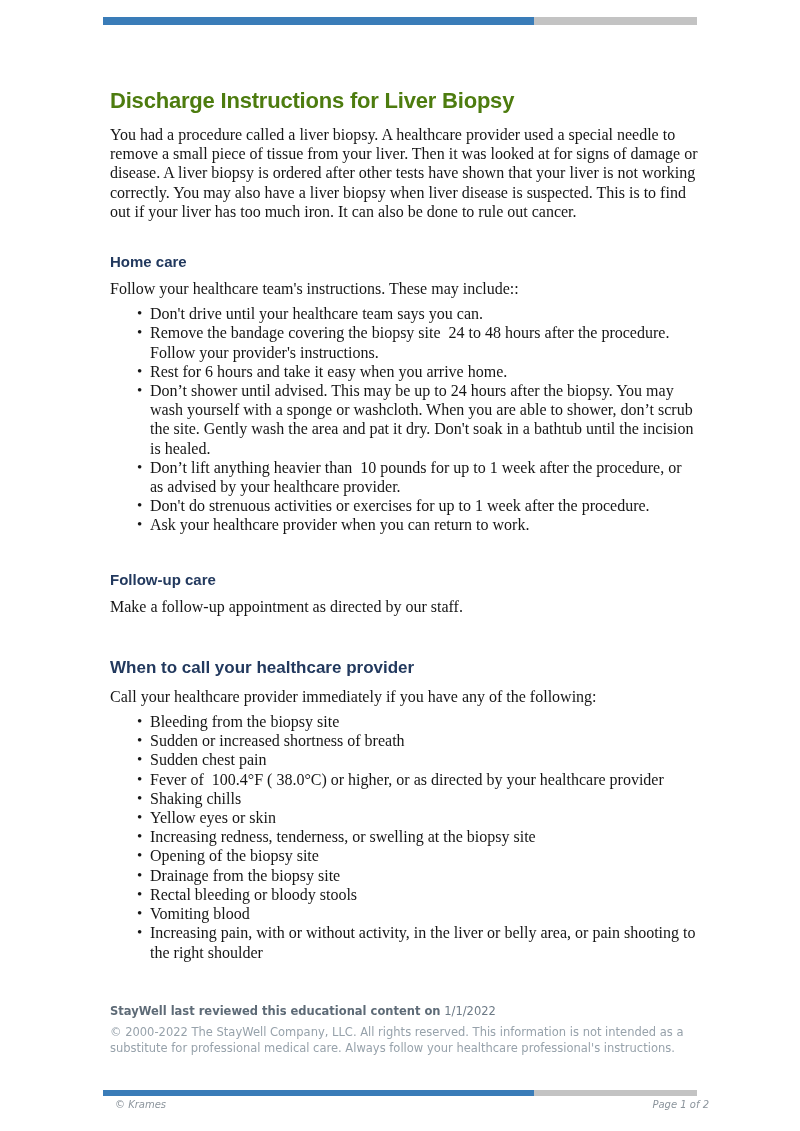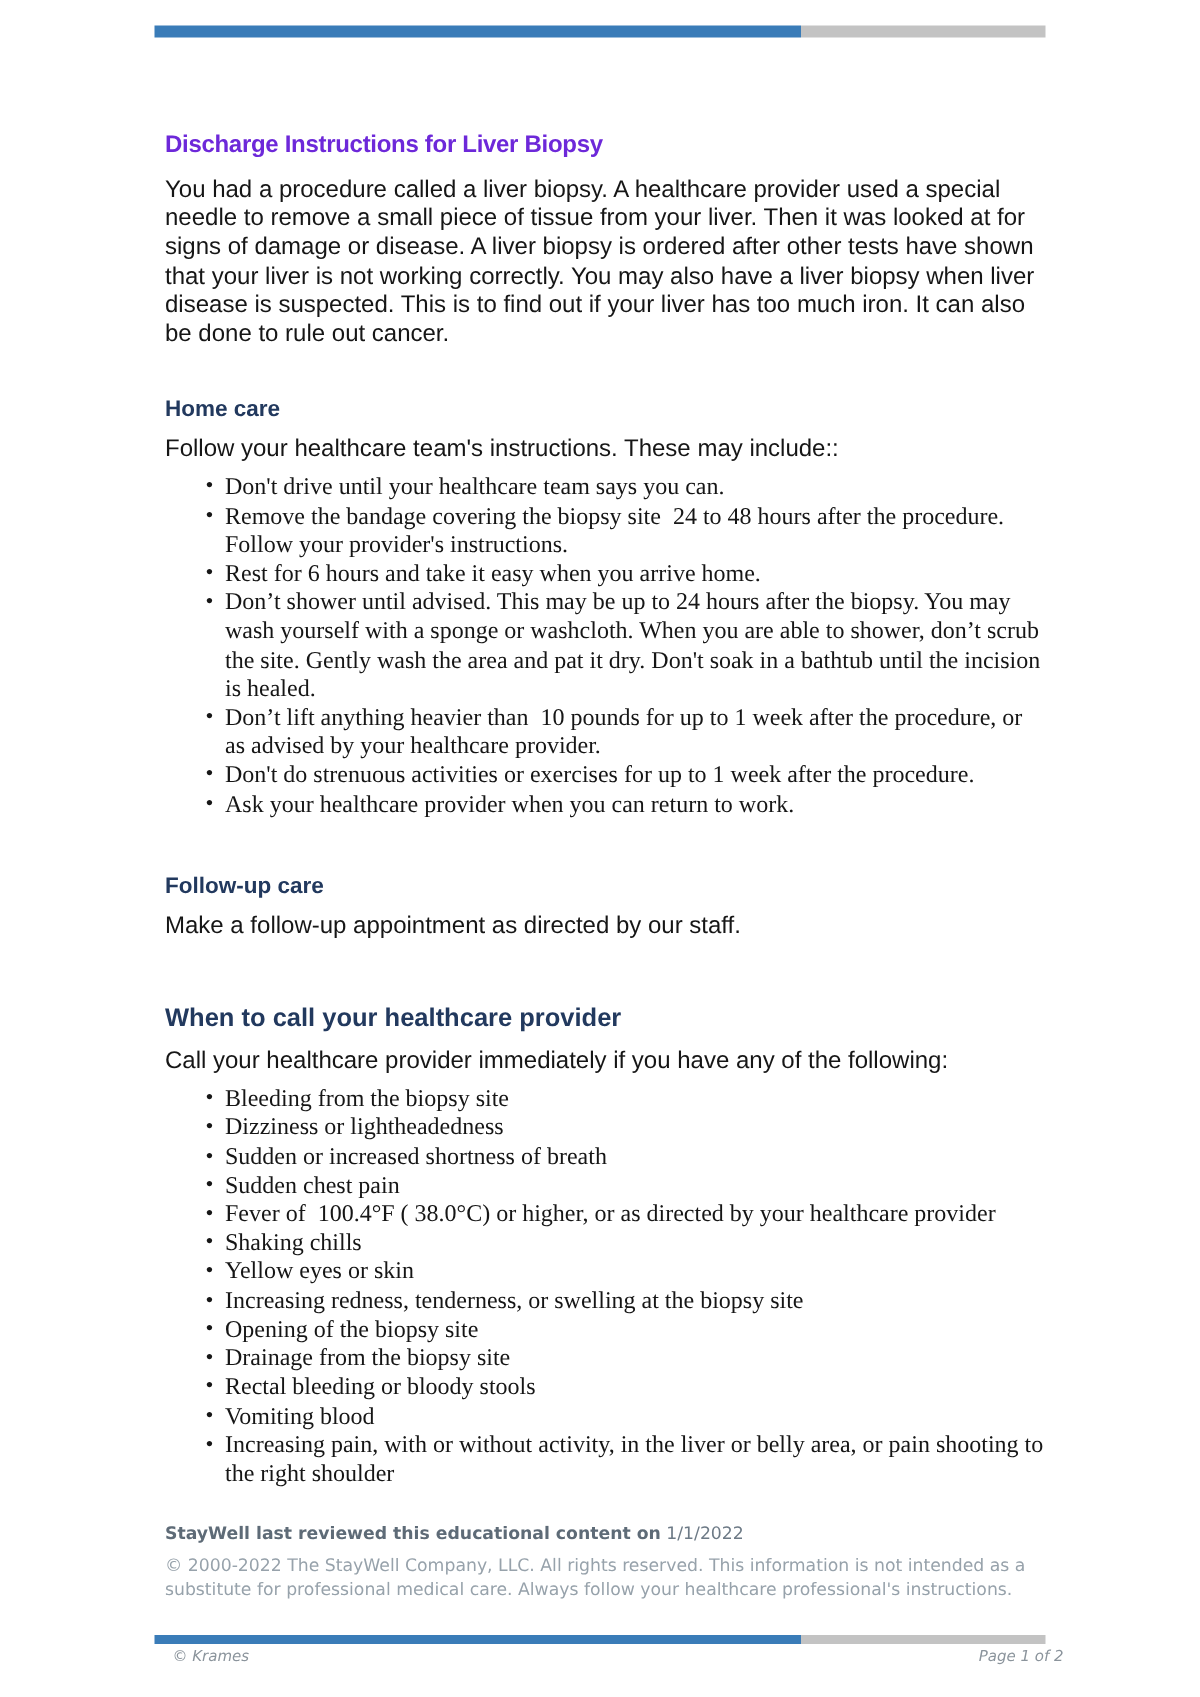--- a/index.html
+++ b/index.html
@@ -44,40 +44,40 @@
   
   .content {
     position: absolute;
     left: 110px;
     top: 88px;
     width: 588px;
   }
 
   h1.doc-title {
     font-family: "Liberation Sans", sans-serif;
-    font-size: 16px;
+    font-size: 22px;
     font-weight: bold;
-    color: #6d28d9;
+    color: #4d7c0f;
     margin: 0 0 11px 0;
     letter-spacing: -0.2px;
   }
 
   h2.section-title {
     font-family: "Liberation Sans", sans-serif;
     font-size: 15px;
     font-weight: bold;
     color: #22395e;
     margin: 0 0 9px 0;
   }
   h2.section-title.big {
     font-size: 17px;
   }
 
   p.body-text {
-    font-family: Liberation Sans, sans-serif;
+    font-family: Liberation Serif, serif;
     font-size: 16px;
     line-height: 19.2px;
     margin: 0 0 6px 0;
     color: #161616;
     white-space: pre-wrap;
   }
 
   ul.bullets {
     list-style: none;
     margin: 6px 0 0 0;
@@ -106,21 +106,20 @@
   .gap-lg { height: 36px; }
   .gap-md { height: 26px; }
 
   
   .attribution {
     position: absolute;
     left: 110px;
     top: 1004px;
     width: 588px;
     font-family: "DejaVu Sans", sans-serif;
-    margin-top: 11px;
   }
   .attribution .reviewed {
     font-size: 11.5px;
     color: #6d7a86;
     margin: 0 0 6px 0;
     line-height: 15px;
   }
   .attribution .reviewed strong {
     font-weight: bold;
     color: #5e6b77;
@@ -189,21 +188,20 @@
 
     <h2 class="section-title">Follow-up care</h2>
     <p class="body-text">Make a follow-up appointment as directed by our staff.</p>
 
     <div class="gap-lg"></div>
 
     <h2 class="section-title big">When to call your healthcare provider</h2>
     <p class="body-text">Call your healthcare provider immediately if you have any of the following:</p>
     <ul class="bullets">
       <li>Bleeding from the biopsy site</li>
-      <li>Dizziness or lightheadedness</li>
       <li>Sudden or increased shortness of breath</li>
       <li>Sudden chest pain</li>
       <li>Fever of  100.4°F ( 38.0°C) or higher, or as directed by your healthcare provider</li>
       <li>Shaking chills</li>
       <li>Yellow eyes or skin</li>
       <li>Increasing redness, tenderness, or swelling at the biopsy site</li>
       <li>Opening of the biopsy site</li>
       <li>Drainage from the biopsy site</li>
       <li>Rectal bleeding or bloody stools</li>
       <li>Vomiting blood</li>

